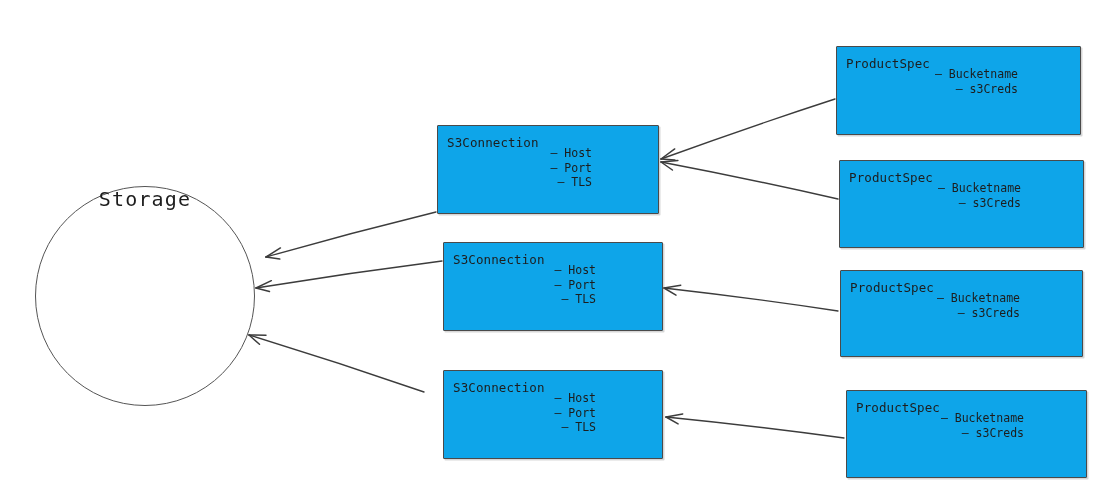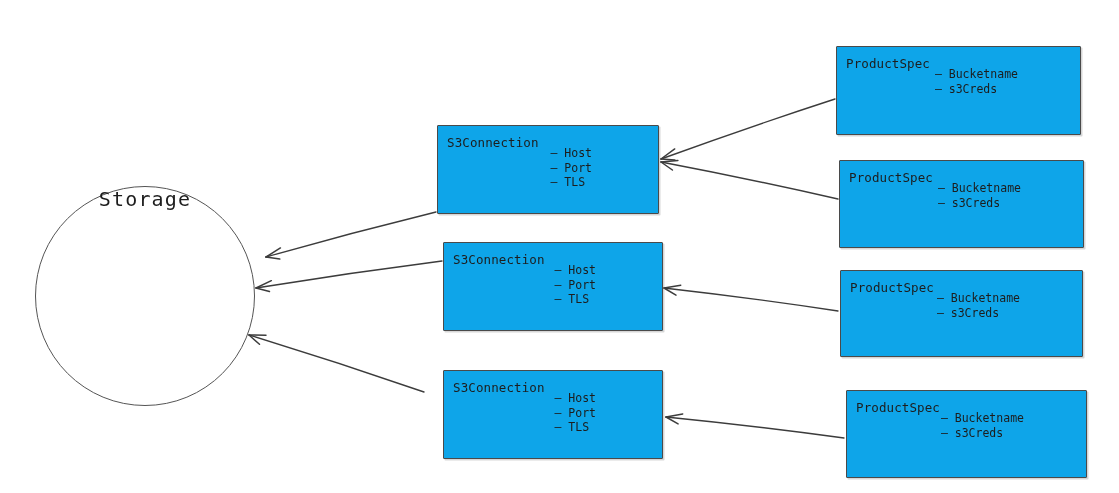--- a/index.html
+++ b/index.html
@@ -40,20 +40,21 @@
     color: #1d1d1d;
     letter-spacing: 0.1px;
     white-space: nowrap;
   }
   .node-attrs {
     position: absolute;
     font-size: 11.5px;
     color: #1d1d1d;
     line-height: 14.5px;
     white-space: nowrap;
+    text-align: right;
   }
   .node-attrs div {
     white-space: nowrap;
   }
   .circle-node {
     position: absolute;
     box-sizing: border-box;
     border: 1.7px solid #555555;
     border-radius: 50%;
     background: #ffffff;

